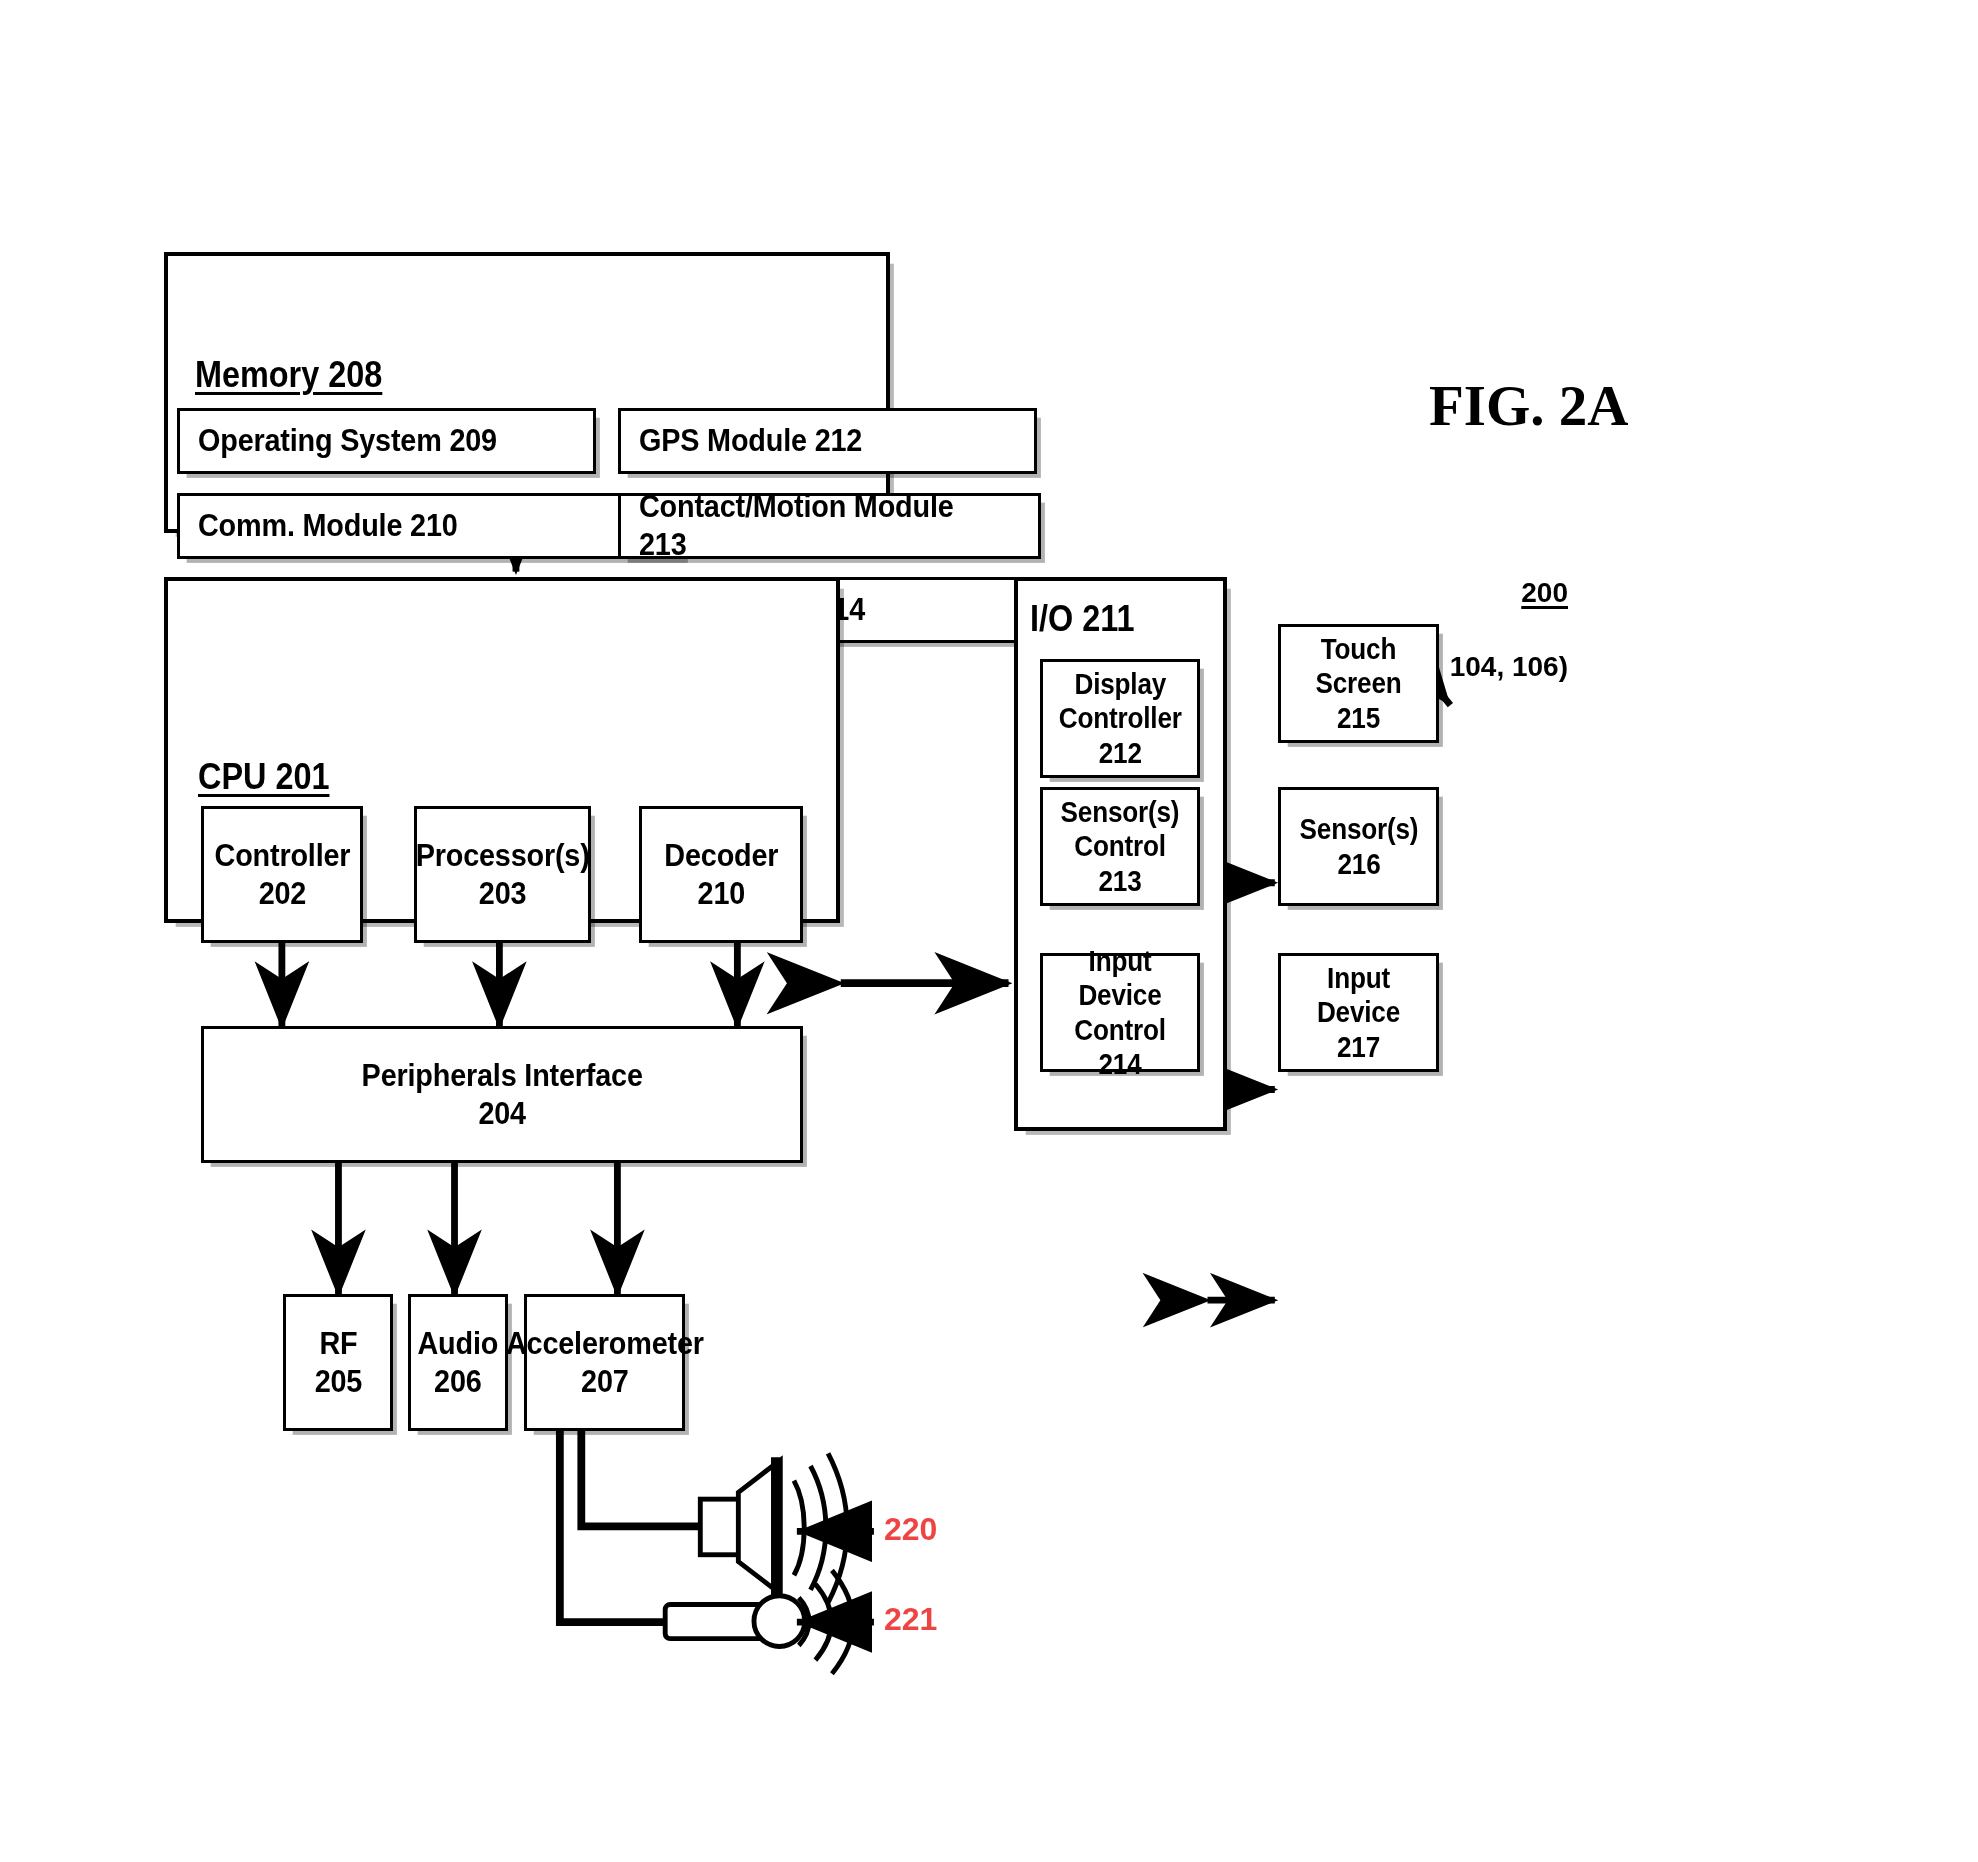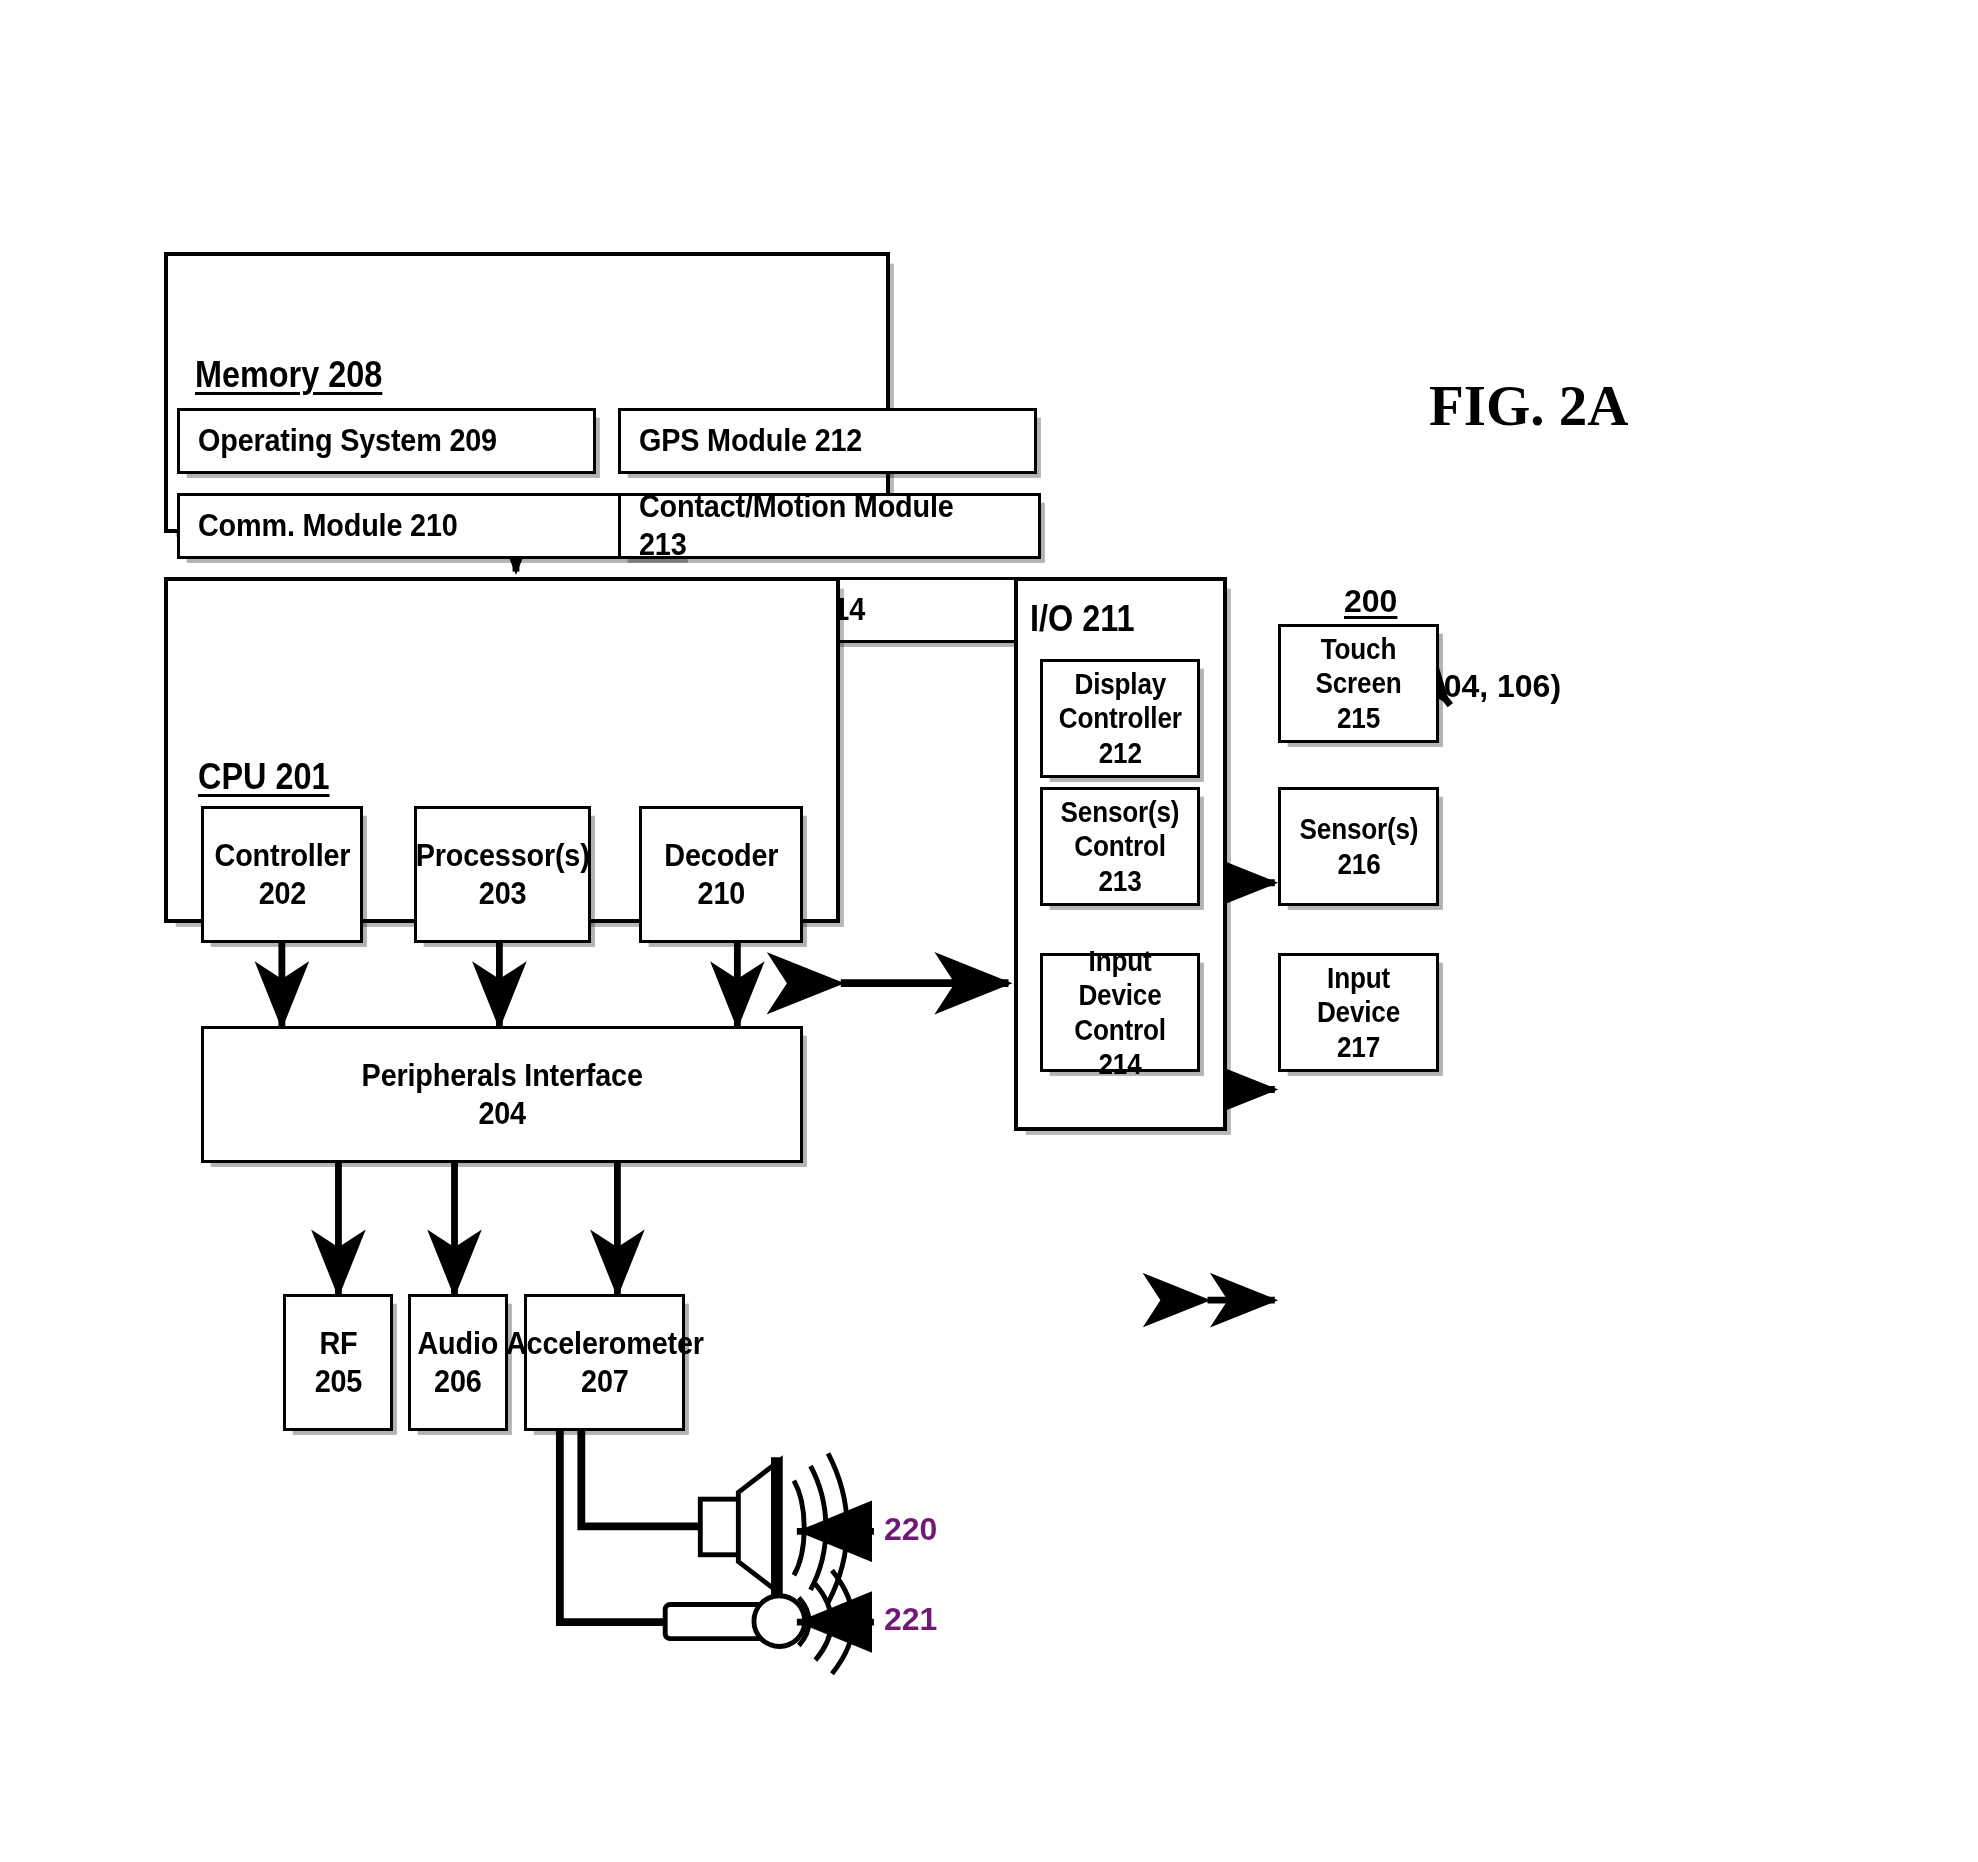--- a/index.html
+++ b/index.html
@@ -70,34 +70,34 @@
     font-weight: bold;
     color: #000;
     font-size: 57px;
     letter-spacing: 0px;
     white-space: nowrap;
   }
   .ref-200 {
     position: absolute;
     font-weight: bold;
     color: #000;
-    font-size: 32px;
-    text-align: left;
+    font-size: 28px;
+    text-align: right;
     line-height: 1.32;
     white-space: pre-line;
   }
   .ref-200 .u {
     text-decoration: underline;
     text-underline-offset: 3.9px;
     text-decoration-thickness: 2.9px;
   }
   .num-label {
     position: absolute;
     font-weight: bold;
-    color: #701a75;
+    color: #ef4444;
     font-size: 32px;
     white-space: nowrap;
   }
 
   
   #wires {
     position: absolute;
     left: 0; top: 0;
     width: 1979px;
     height: 1863px;

